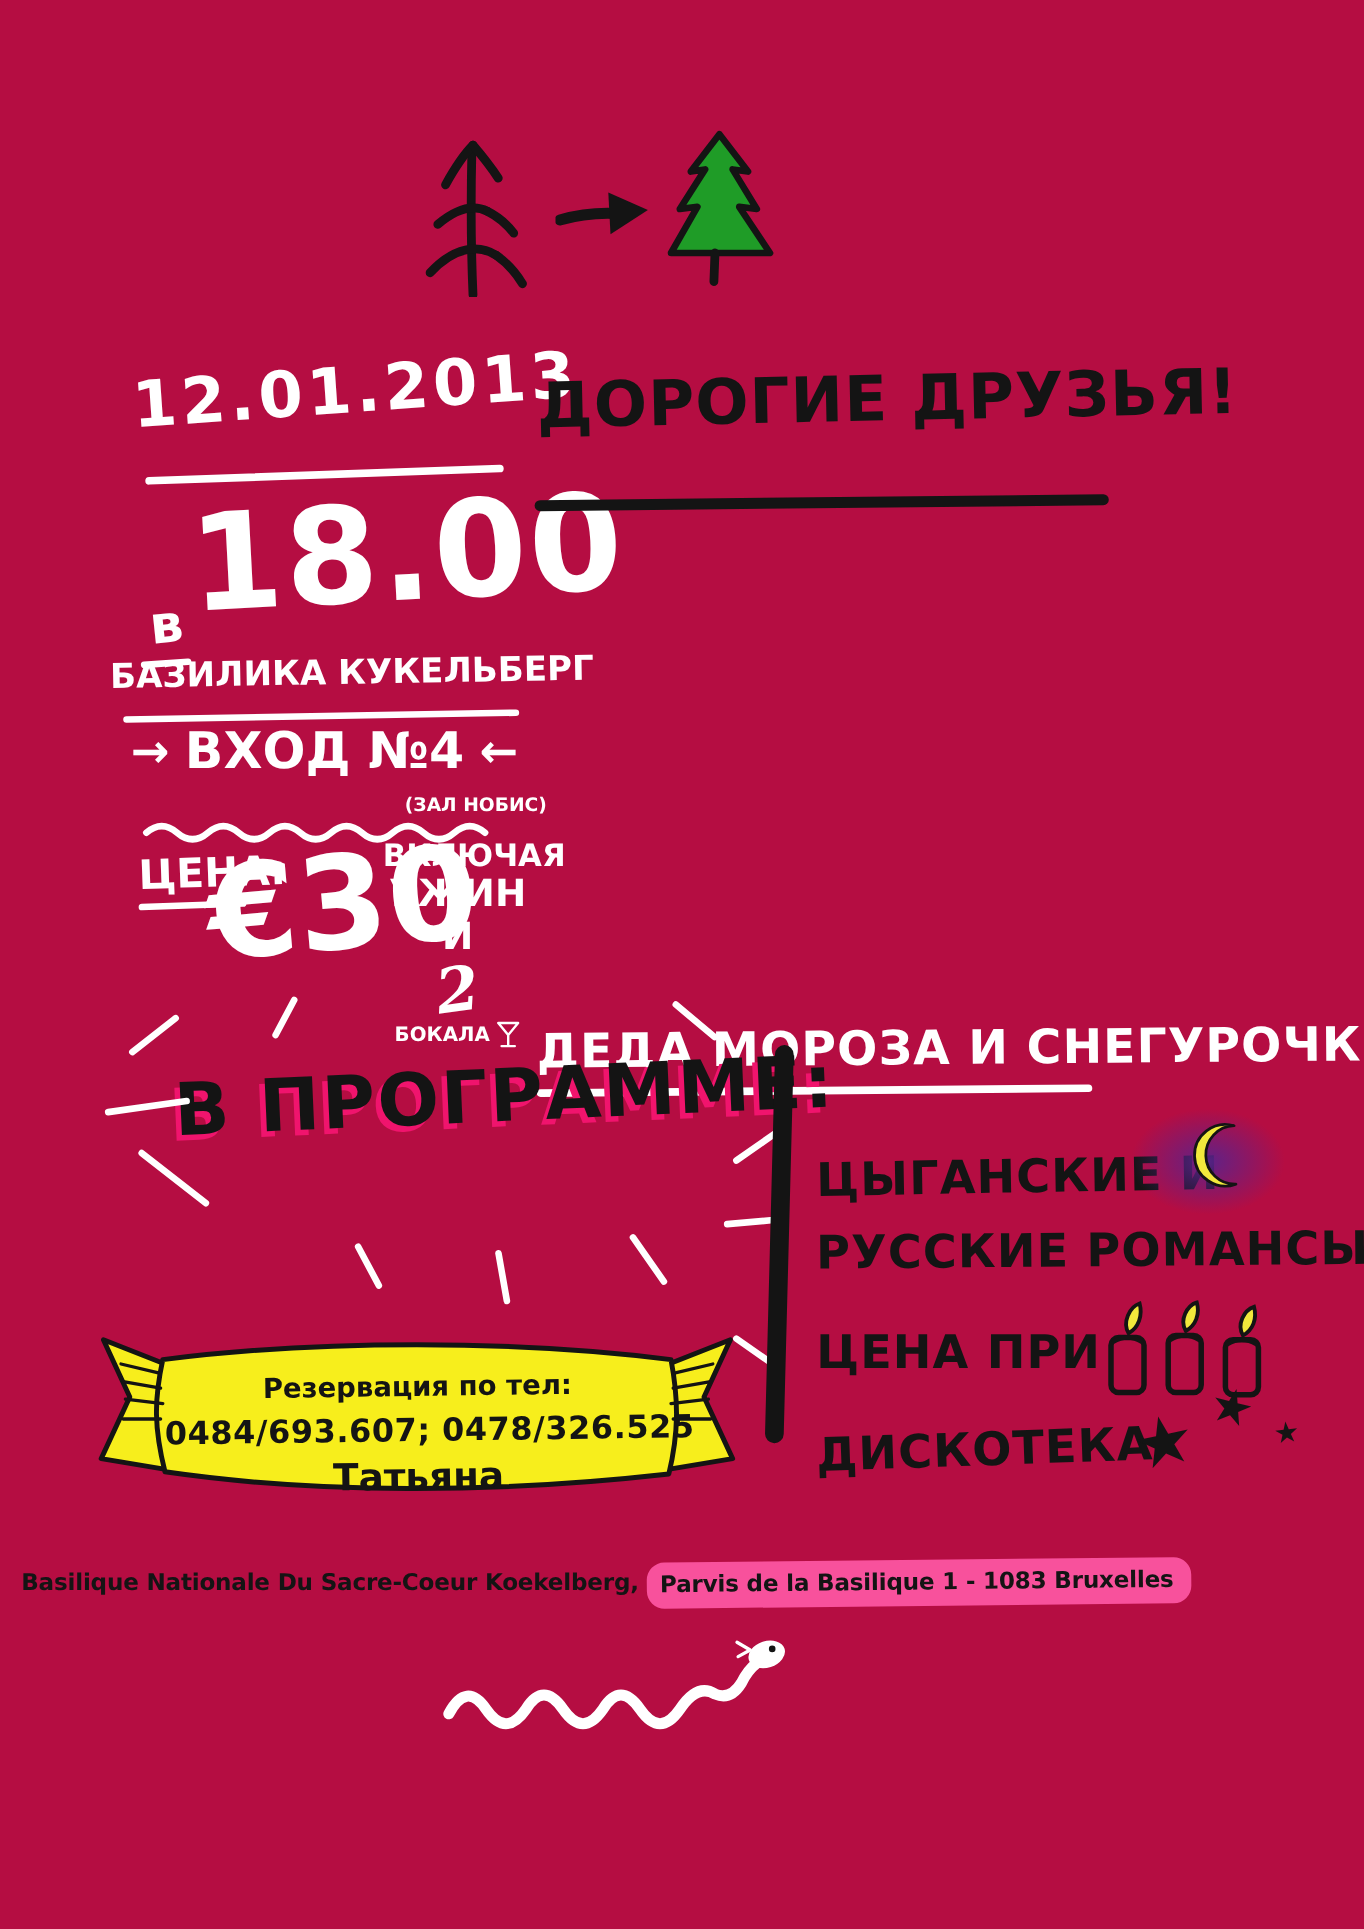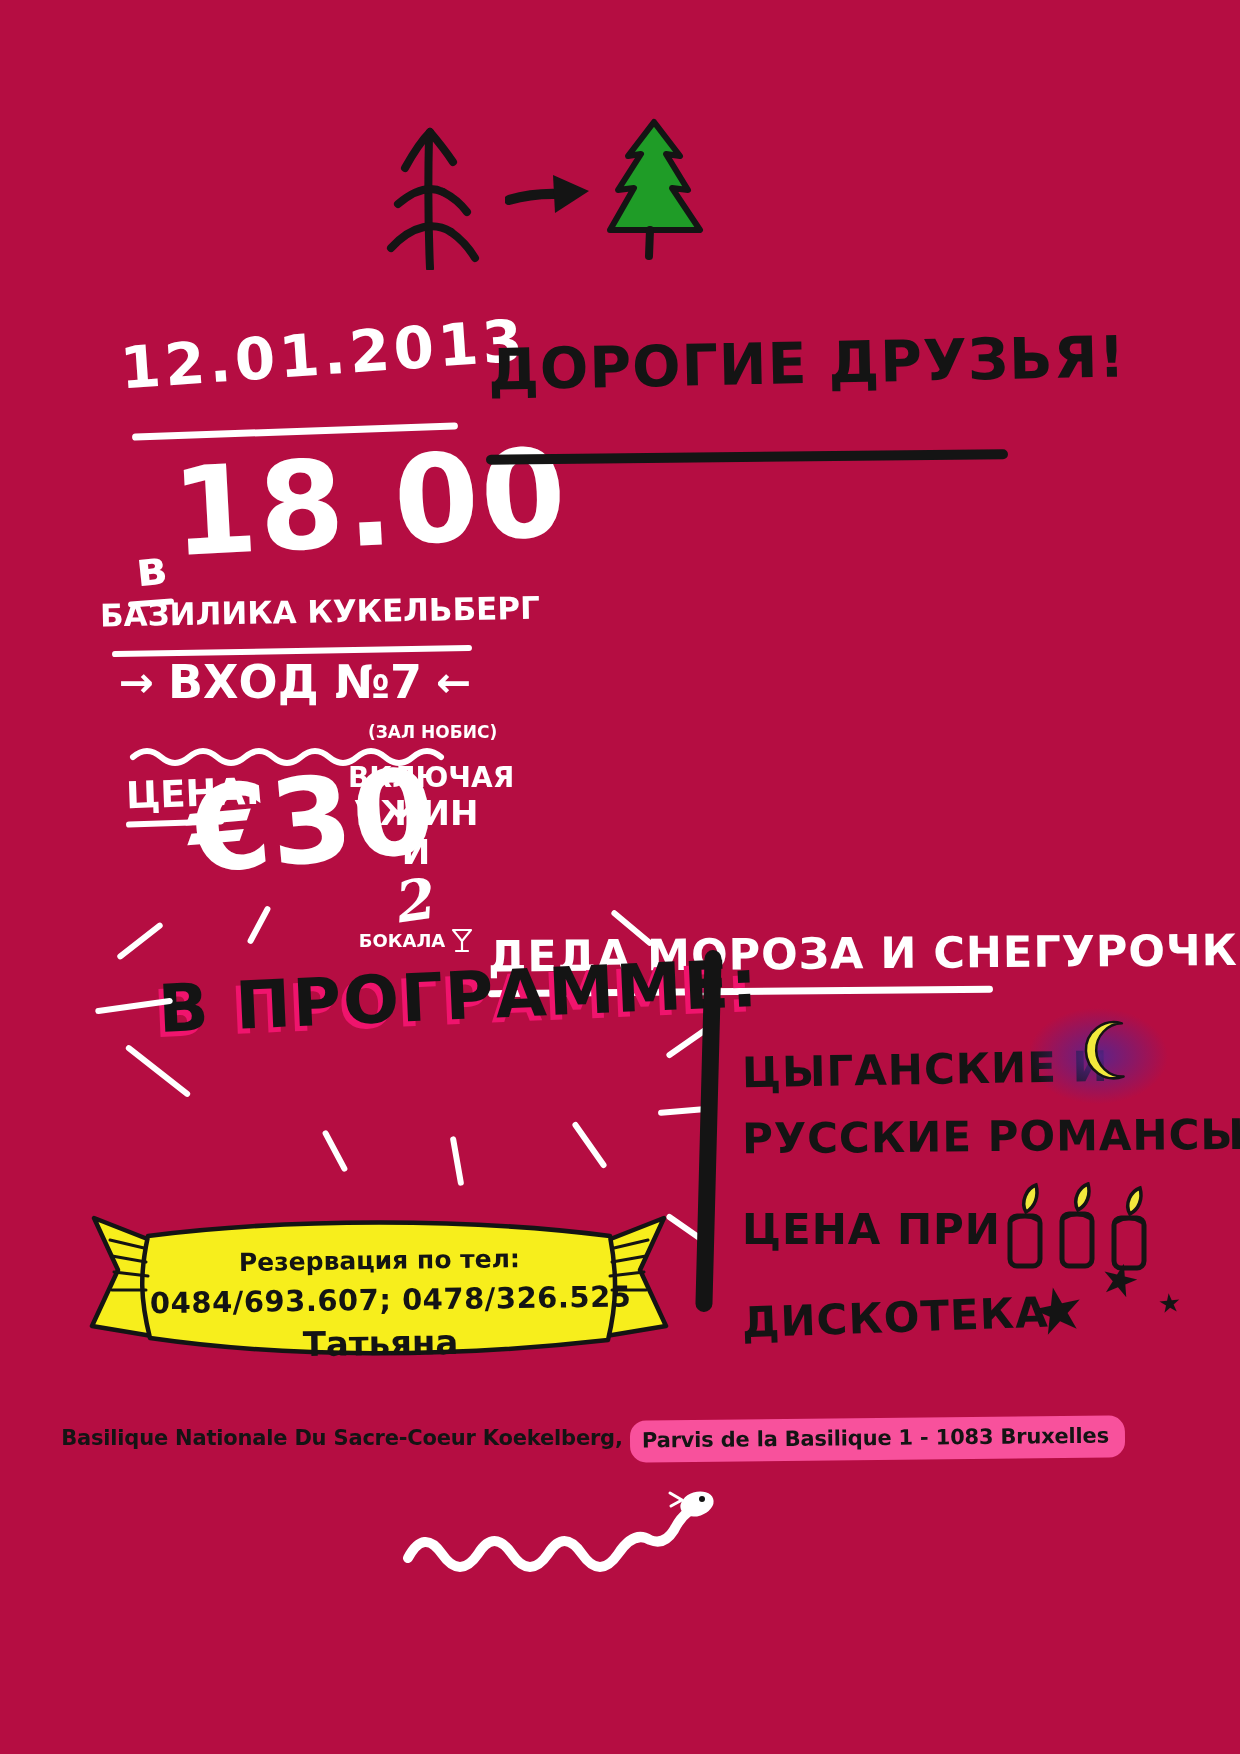--- a/index.html
+++ b/index.html
@@ -61,21 +61,21 @@
   .star2{left:1100px;top:1258px;font-size:44px;transform:rotate(14deg);}
   .star3{left:1158px;top:1290px;font-size:26px;transform:rotate(-6deg);}
   .moon-glow{left:1028px;top:1008px;width:140px;height:96px;border-radius:50%;
     background:radial-gradient(closest-side,rgba(90,35,140,0.95),rgba(90,35,140,0));}
   
   .banner-text{left:150px;top:1246px;width:460px;color:var(--ink-black,#141414);transform:rotate(-0.8deg);}
   .bt1{font-size:25px;}
   .bt2{font-size:29px;margin-top:8px;letter-spacing:0.5px;}
   .bt3{font-size:34px;margin-top:6px;}
   
-  .address{left:0;top:1418px;width:1102px;font-size:21px;color:var(--ink-black,#141414);letter-spacing:-0.2px;padding-left:42px;}
+  .address{left:0;top:1418px;width:1102px;font-size:21px;color:var(--ink-black,#141414);letter-spacing:-0.2px;}
   .addr-hl{background:var(--highlight-pink,#f8519c);padding:8px 16px 10px 12px;border-radius:16px;display:inline-block;transform:rotate(-0.6deg);}
 </style>
 </head>
 <body>
 
 <div class="poster">
 
   <svg class="abs" style="left:383px;top:118px;" width="98" height="152" viewBox="0 0 98 152">
     <g fill="none" stroke="#141414" stroke-width="8" stroke-linecap="round">
       <path d="M47,150 C45,105 45,60 46,18"></path>
@@ -103,21 +103,21 @@
 
   <div class="abs time-prefix bold">в</div>
   <div class="uline" style="left:128px;top:600px;width:46px;height:6px;transform:rotate(-4deg);"></div>
   <div class="abs time bold nowrap">18.00</div>
 
   <div class="abs venue center bold nowrap">БАЗИЛИКА КУКЕЛЬБЕРГ</div>
   <div class="uline" style="left:112px;top:648px;width:360px;height:6px;transform:rotate(-1deg);"></div>
 
   <div class="abs entrance bold">
     <span class="arr">→</span>
-    <span class="nowrap">ВХОД №7</span>
+    <span class="nowrap">ВХОД №4</span>
     <span class="arr">←</span>
   </div>
   <div class="abs entrance-note bold nowrap">(ЗАЛ НОБИС)</div>
 
   <svg class="abs" style="left:128px;top:742px;" width="336" height="26" viewBox="0 0 336 26">
     <path d="M5,15 q14,-12 28,0 t28,0 t28,0 t28,0 t28,0 t28,0 t28,0 t28,0 t28,0 t28,0 t28,0" fill="none" stroke="#ffffff" stroke-width="6" stroke-linecap="round"></path>
   </svg>
 
   <div class="abs price-label bold">ЦЕНА:</div>
   <div class="uline" style="left:126px;top:820px;width:98px;height:6px;transform:rotate(-2deg);"></div>

